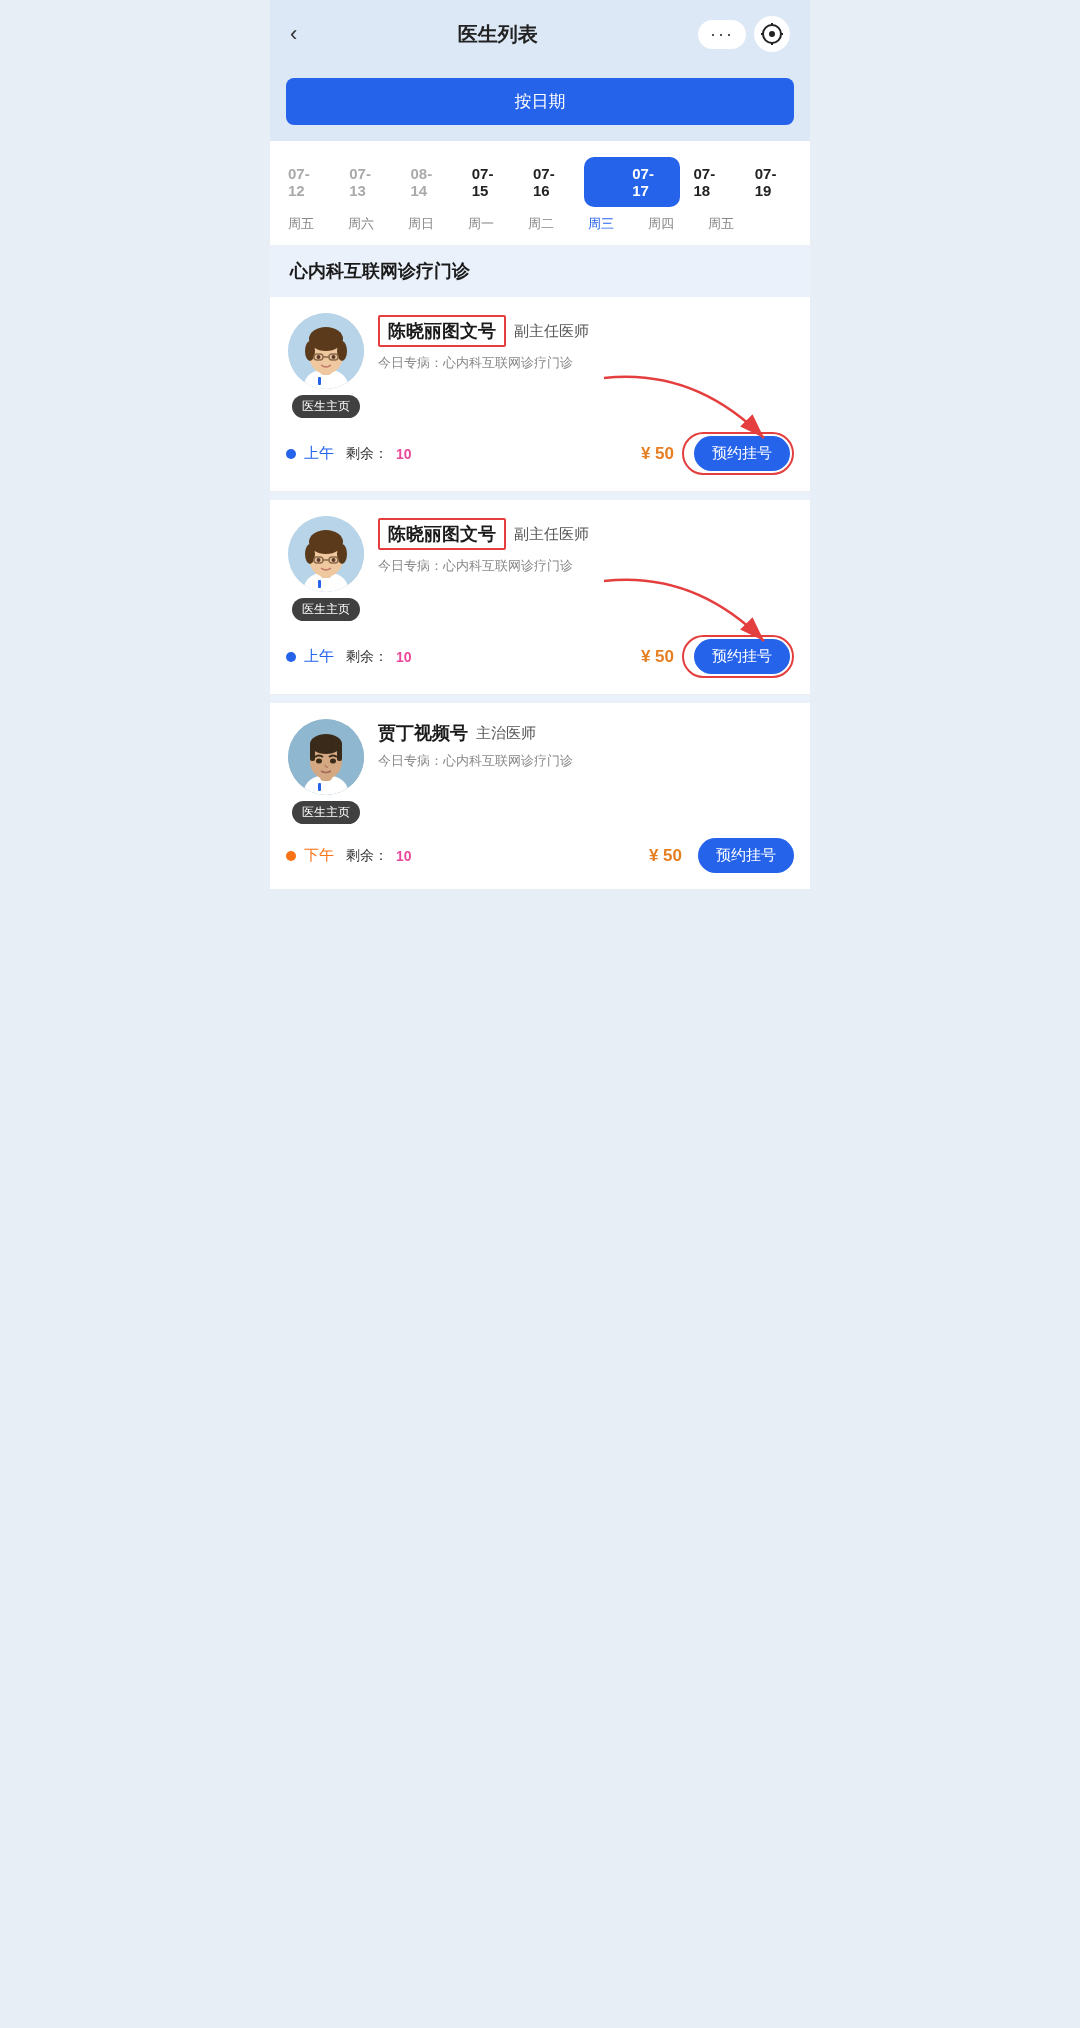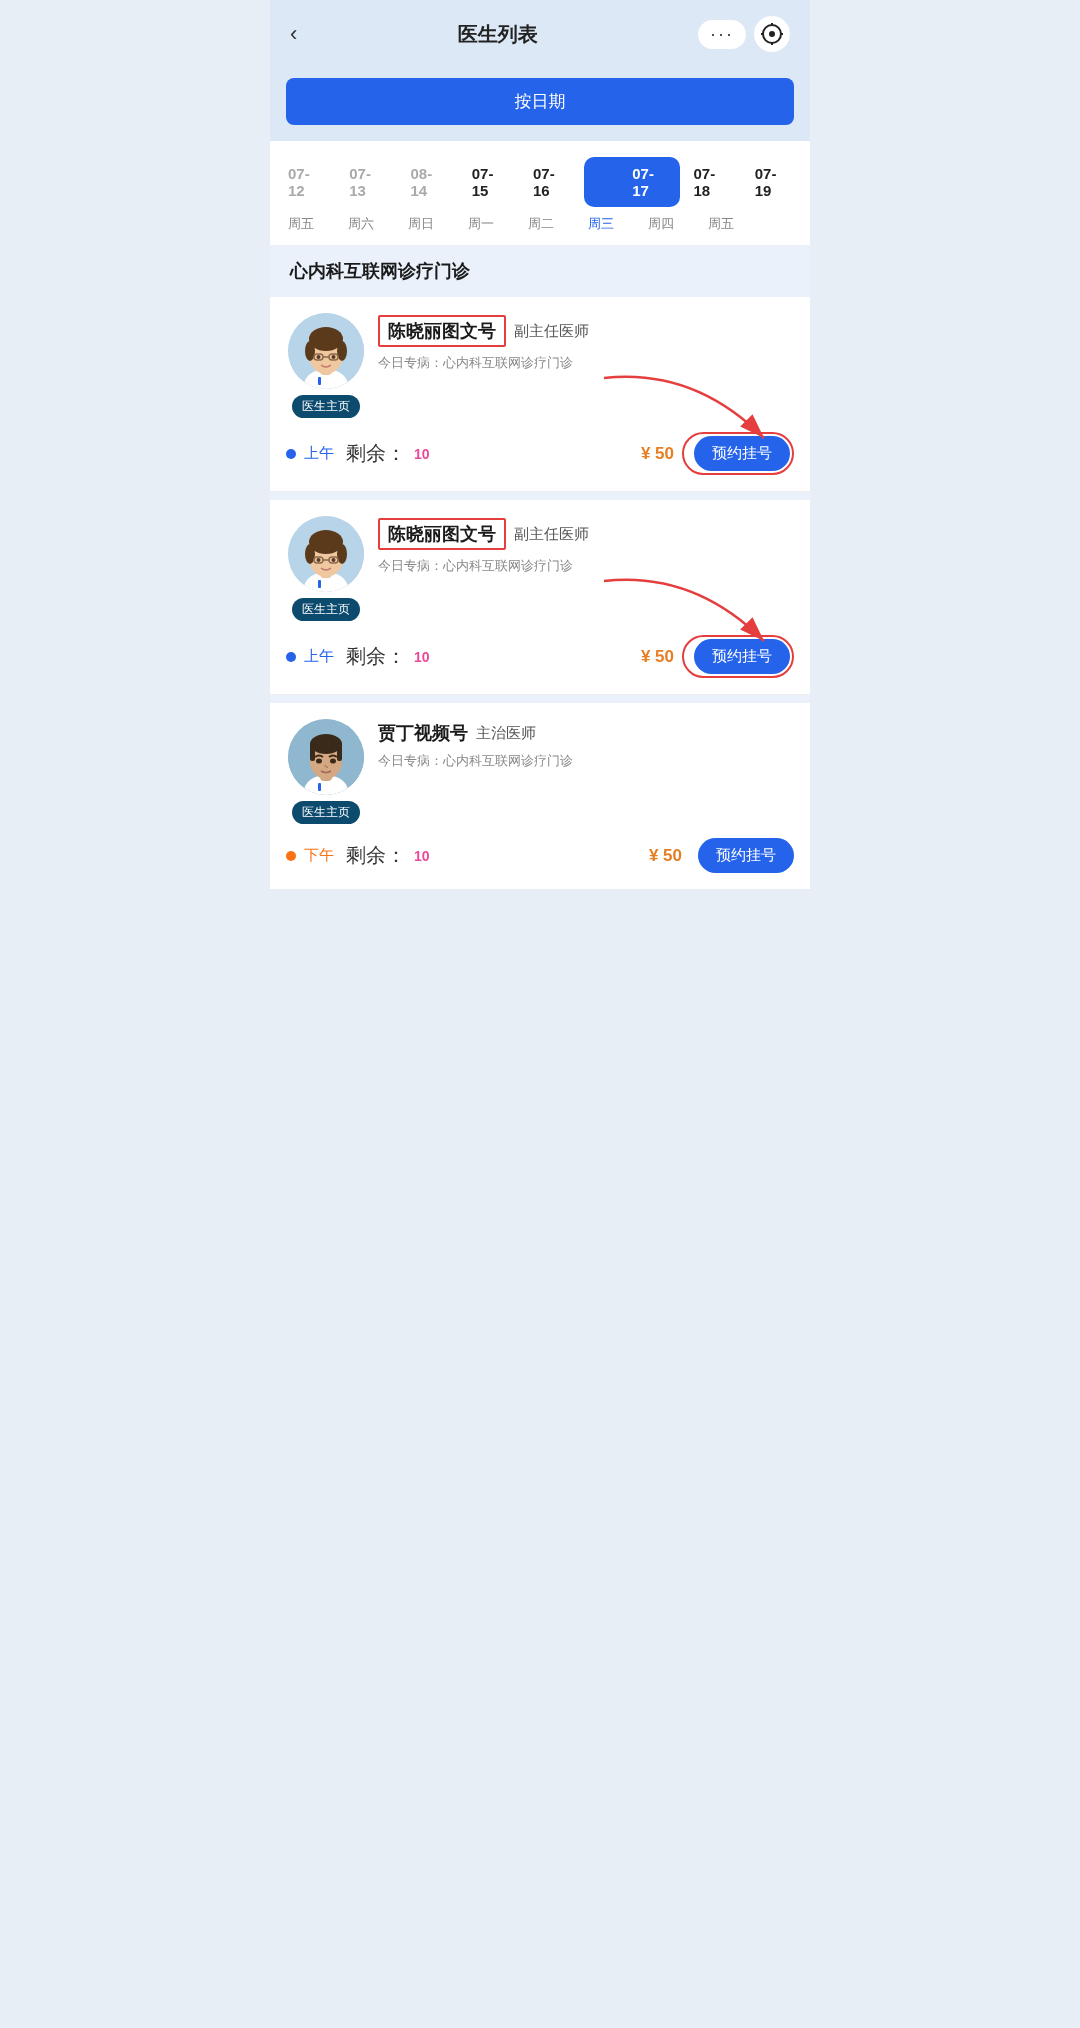--- a/index.html
+++ b/index.html
@@ -178,21 +178,21 @@
       justify-content: center;
       font-size: 28px;
     }
     .avatar-female {
       background: linear-gradient(135deg, #c8dff0 0%, #a0bcd4 100%);
     }
     .avatar-male {
       background: linear-gradient(135deg, #b0c8d8 0%, #7a9fb8 100%);
     }
     .home-btn {
-      background: #0c4a6e;
+      background: #404040;
       color: white;
       border: none;
       border-radius: 12px;
       padding: 3px 10px;
       font-size: 12px;
       cursor: pointer;
       white-space: nowrap;
     }
     .doctor-info {
       flex: 1;
@@ -239,21 +239,21 @@
     }
     .appt-dot.blue { background: #2563eb; }
     .appt-dot.orange { background: #f97316; }
     .appt-time {
       font-size: 15px;
       color: #2563eb;
       font-weight: 500;
     }
     .appt-time.orange { color: #f97316; }
     .appt-remain-label {
-      font-size: 20px;
+      font-size: 14px;
       color: #333;
       margin-left: 4px;
     }
     .appt-remain-num {
       font-size: 14px;
       color: #ec4899;
       font-weight: 600;
       text-align: right;
     }
     .appt-spacer { flex: 1; }

